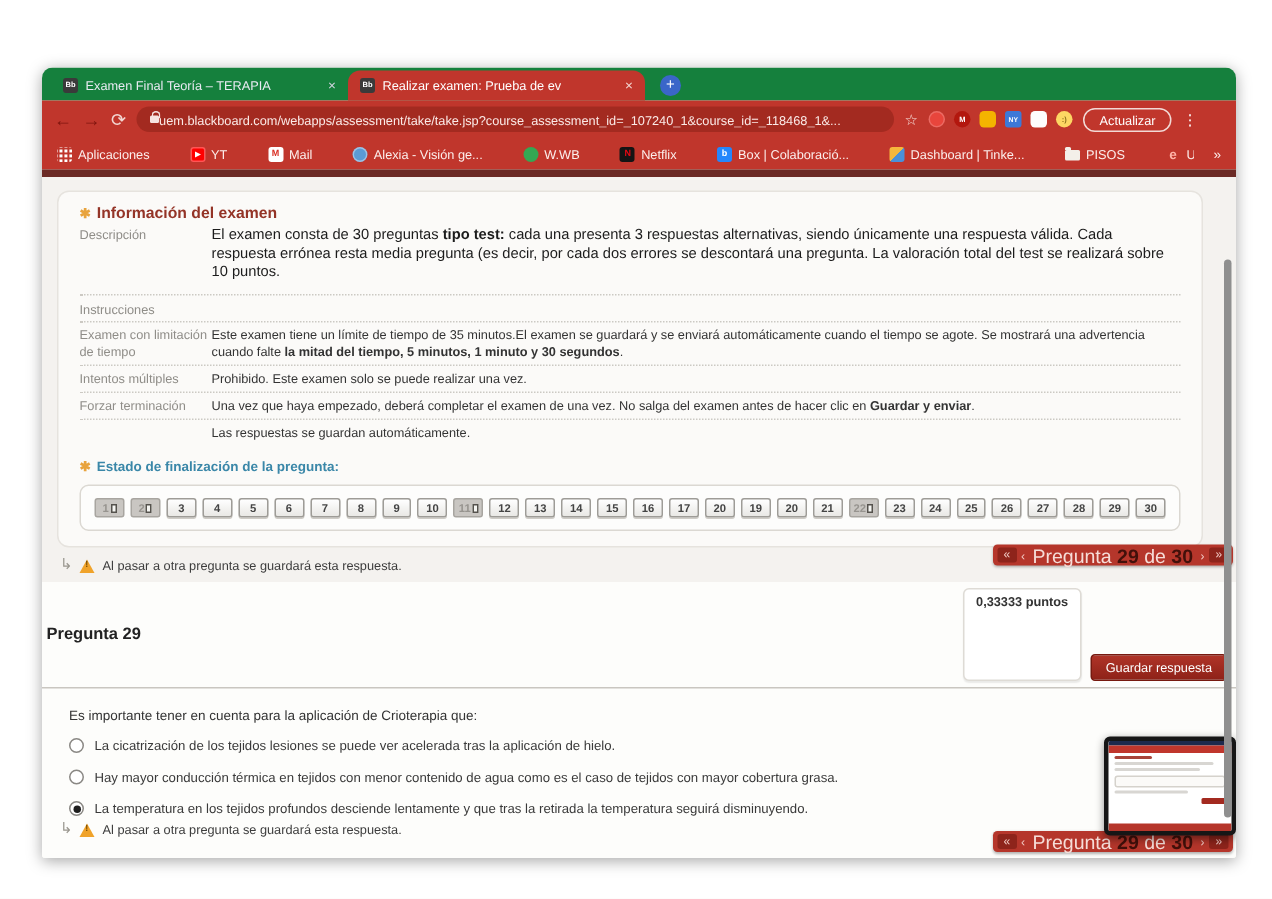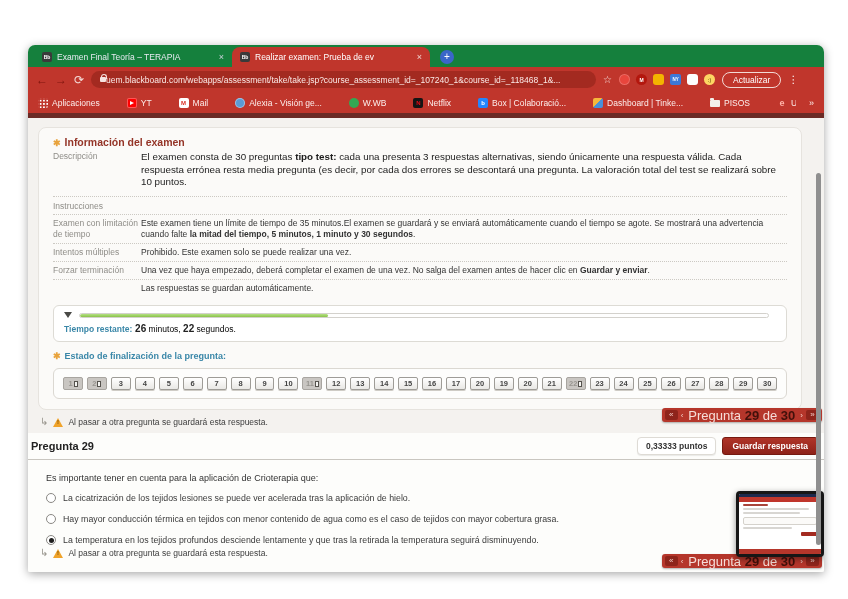--- a/index.html
+++ b/index.html
@@ -133,22 +133,22 @@
   .qnav.top { right:2px; top:-2px; }
   .qnav.bottom { right:2px; bottom:4px; z-index:2; }
 
   
   .qsection { position:relative; flex:1; background:#fdfdfb; margin-top:6px; }
   .qheader { display:flex; align-items:center; padding:4px 6px 4px 3px; border-bottom:1px solid #c9c6c0; }
   .qtitle { font-size:11px; font-weight:bold; color:#222; }
   .qh-right { margin-left:auto; display:flex; gap:6px; }
   .points-box { background:#fff; border:1px solid #dedbd5; border-radius:4px; padding:3px 8px; font-size:8.5px; font-weight:bold; color:#333;
                 box-shadow:0 1px 1px rgba(0,0,0,.08); }
-  .save-btn { background:linear-gradient(#b03428,#8e2218); color:#fff; font-size:8.5px; font-weight:bold; border:1px solid #76190f;
-              border-radius:3px; padding:3px 9px; font-family:"Liberation Sans", sans-serif; }
+  .save-btn { background:linear-gradient(#b03428,#8e2218); color:#fff; font-size:8.5px; font-weight:normal; border:1px solid #76190f;
+              border-radius:3px; padding:3px 9px; font-family:"Liberation Sans", sans-serif;margin-top:44px; }
   .prompt { margin:13px 0 0 18px; font-size:9px; color:#333; }
   .options { margin:10px 0 0 18px; display:flex; flex-direction:column; gap:11px; }
   .option { display:flex; align-items:center; gap:7px; }
   .radio { width:10px; height:10px; border:1px solid #8a8884; border-radius:50%; background:#fff; flex:none; }
   .radio.sel::after { content:""; display:block; width:5px; height:5px; border-radius:50%; background:#1e1e1e; margin:1.5px auto; }
   .opt-text { font-size:8.8px; color:#3a3a3a; }
   .warnrow.bottom2 { position:absolute; left:0; bottom:14px; padding-top:0; }
 
   
   .pip { position:absolute; right:0px; bottom:15px; width:88px; height:66px; background:#fff; border:3px solid #161616;
@@ -287,31 +287,20 @@
             <div class="info-row dotted">
               <div class="info-label">Forzar terminación</div>
               <div class="info-value"><span>Una vez que haya empezado, deberá completar el examen de una vez. No salga del examen antes de hacer clic en </span><span class="b">Guardar y enviar</span><span>.</span></div>
             </div>
             <div class="info-row dotted">
               <div class="info-label"></div>
               <div class="info-value"><span>Las respuestas se guardan automáticamente.</span></div>
             </div>
           </div>
 
-        <div class="timerbox">
-          <div class="timer-top">
-            <span class="caret"></span>
-            <div class="track">
-              <div class="fill" style="width: 36%;"></div>
-            </div>
-          </div>
-          <div class="timer-line">
-            <span class="timer-label">Tiempo restante:</span><span><span class="b"> 26</span><span> minutos, </span><span class="b">22</span><span> segundos.</span></span>
-          </div>
-        </div>
 
         <div class="status-line">
           <span class="req-star">✱</span>
           <span class="status-label">Estado de finalización de la pregunta:</span>
         </div>
         <div class="qbuttons">
             <button class="qbtn answered">
               <span>1</span>
               <span class="saved-ico"></span>
             </button>

